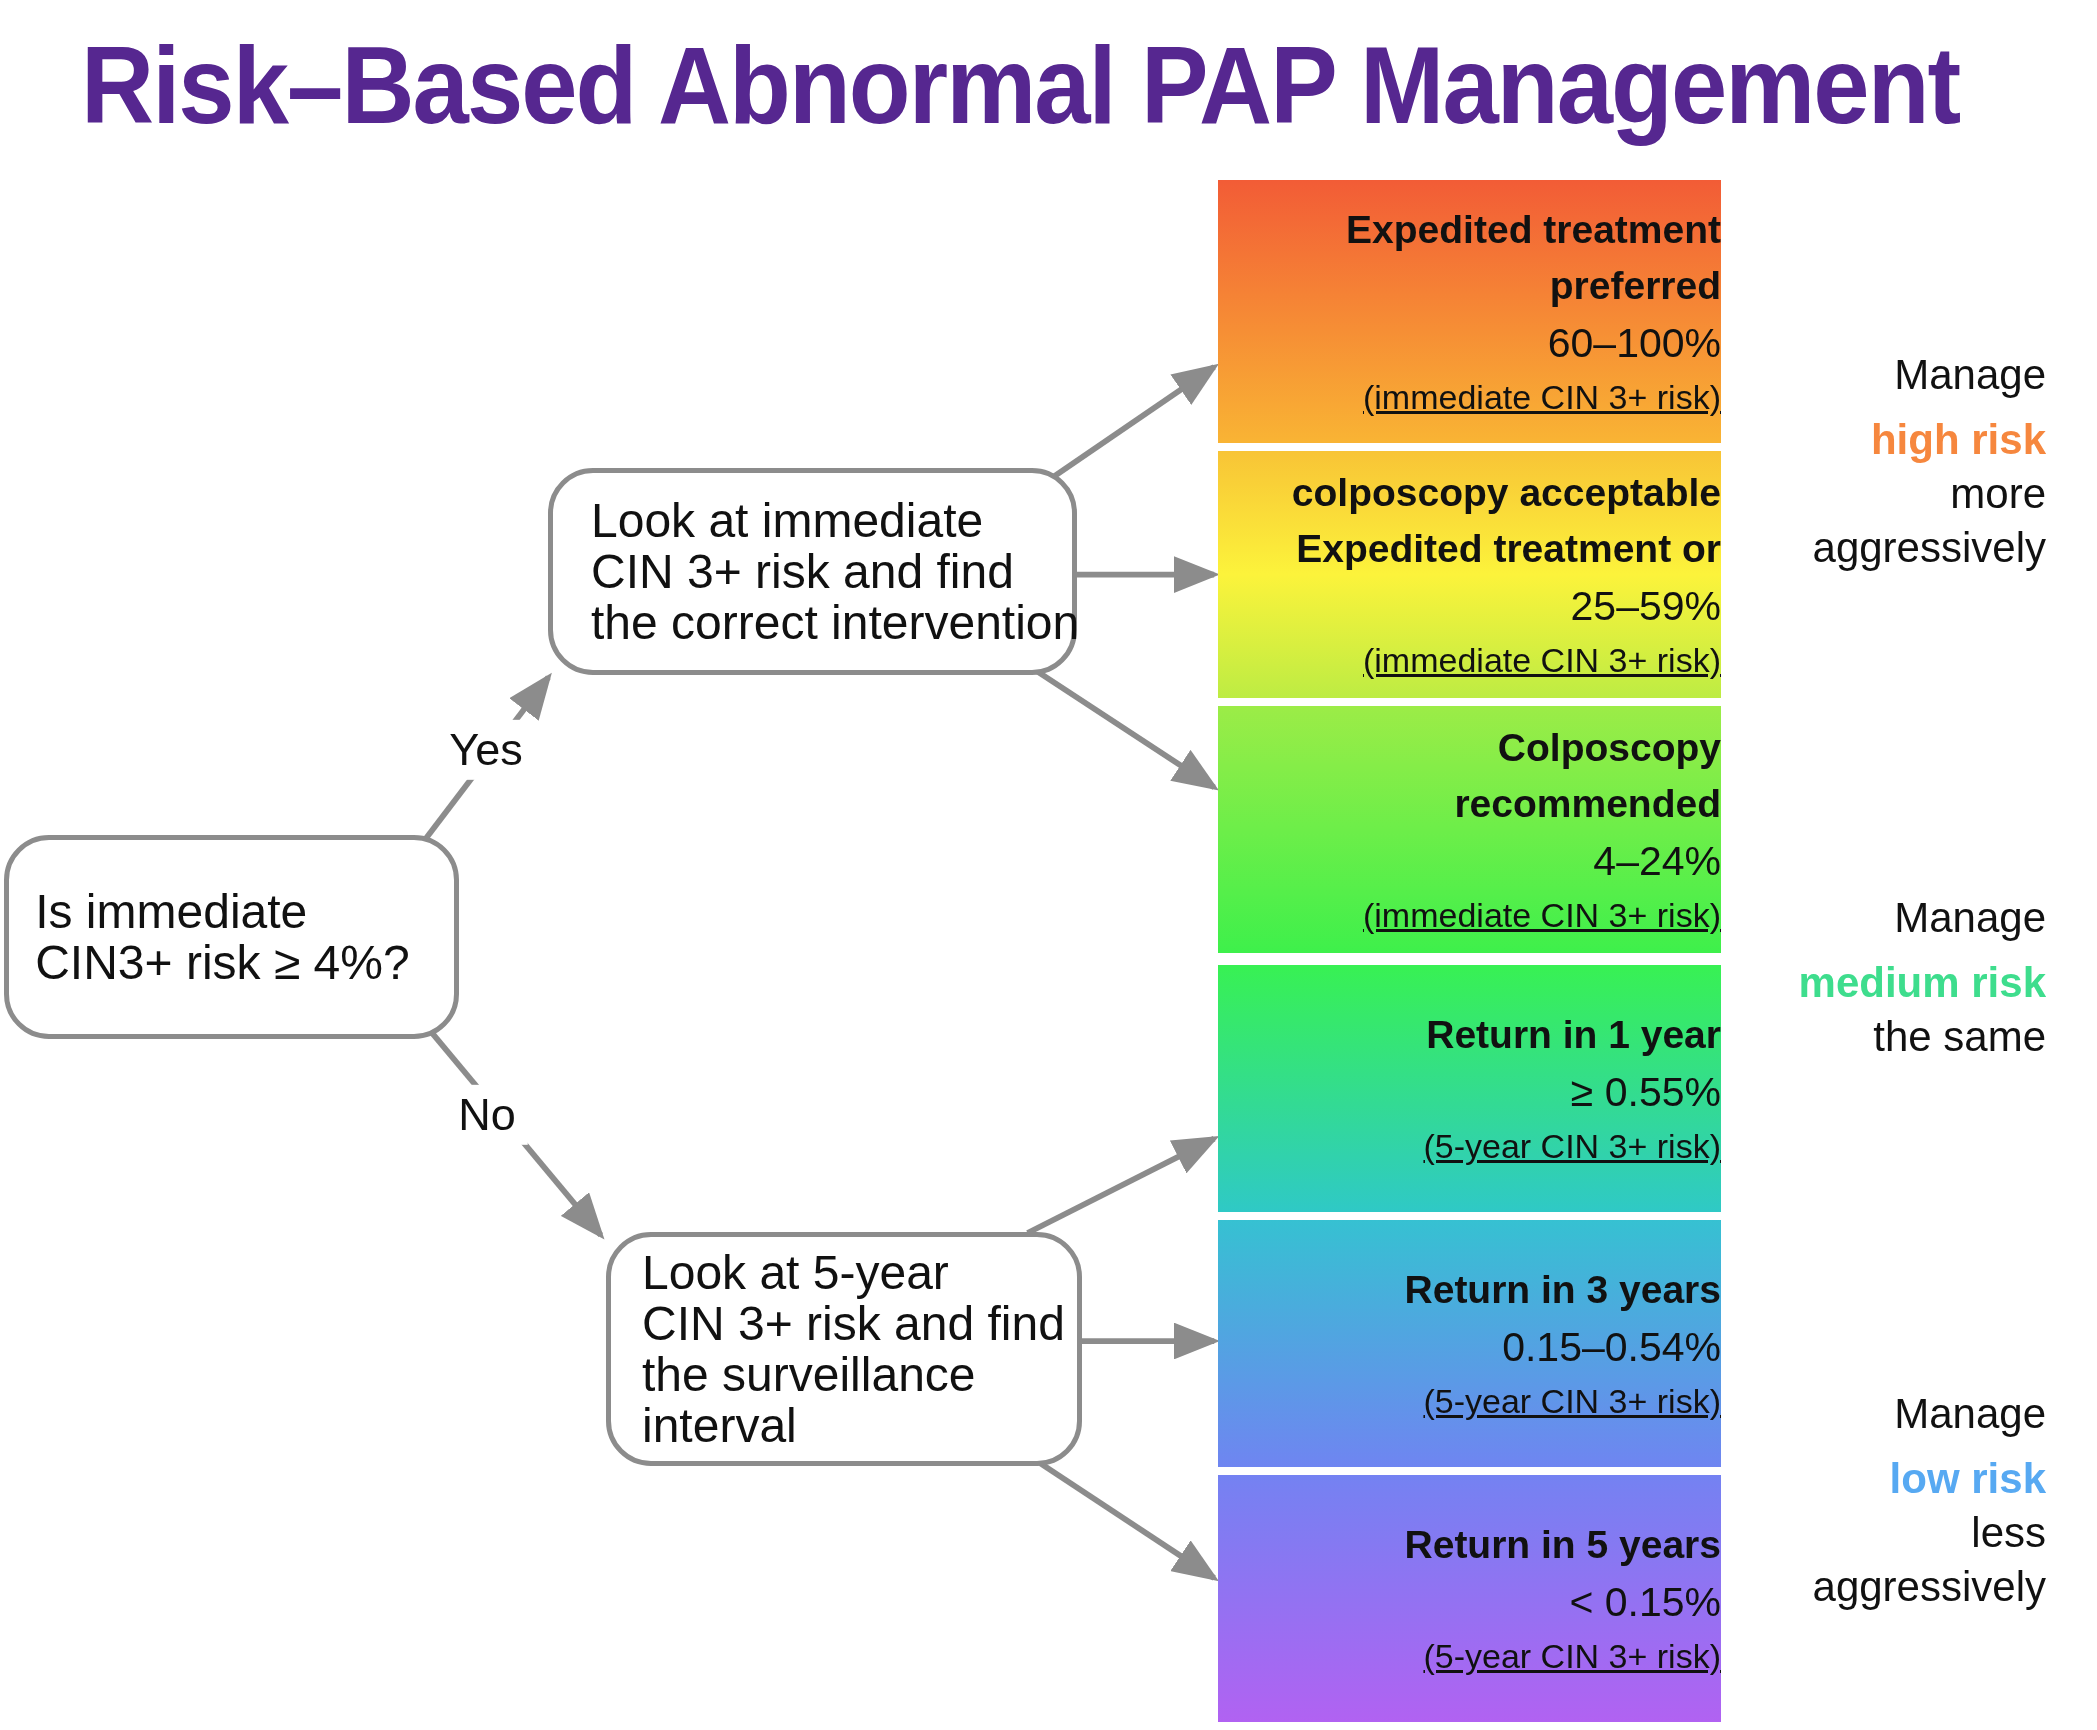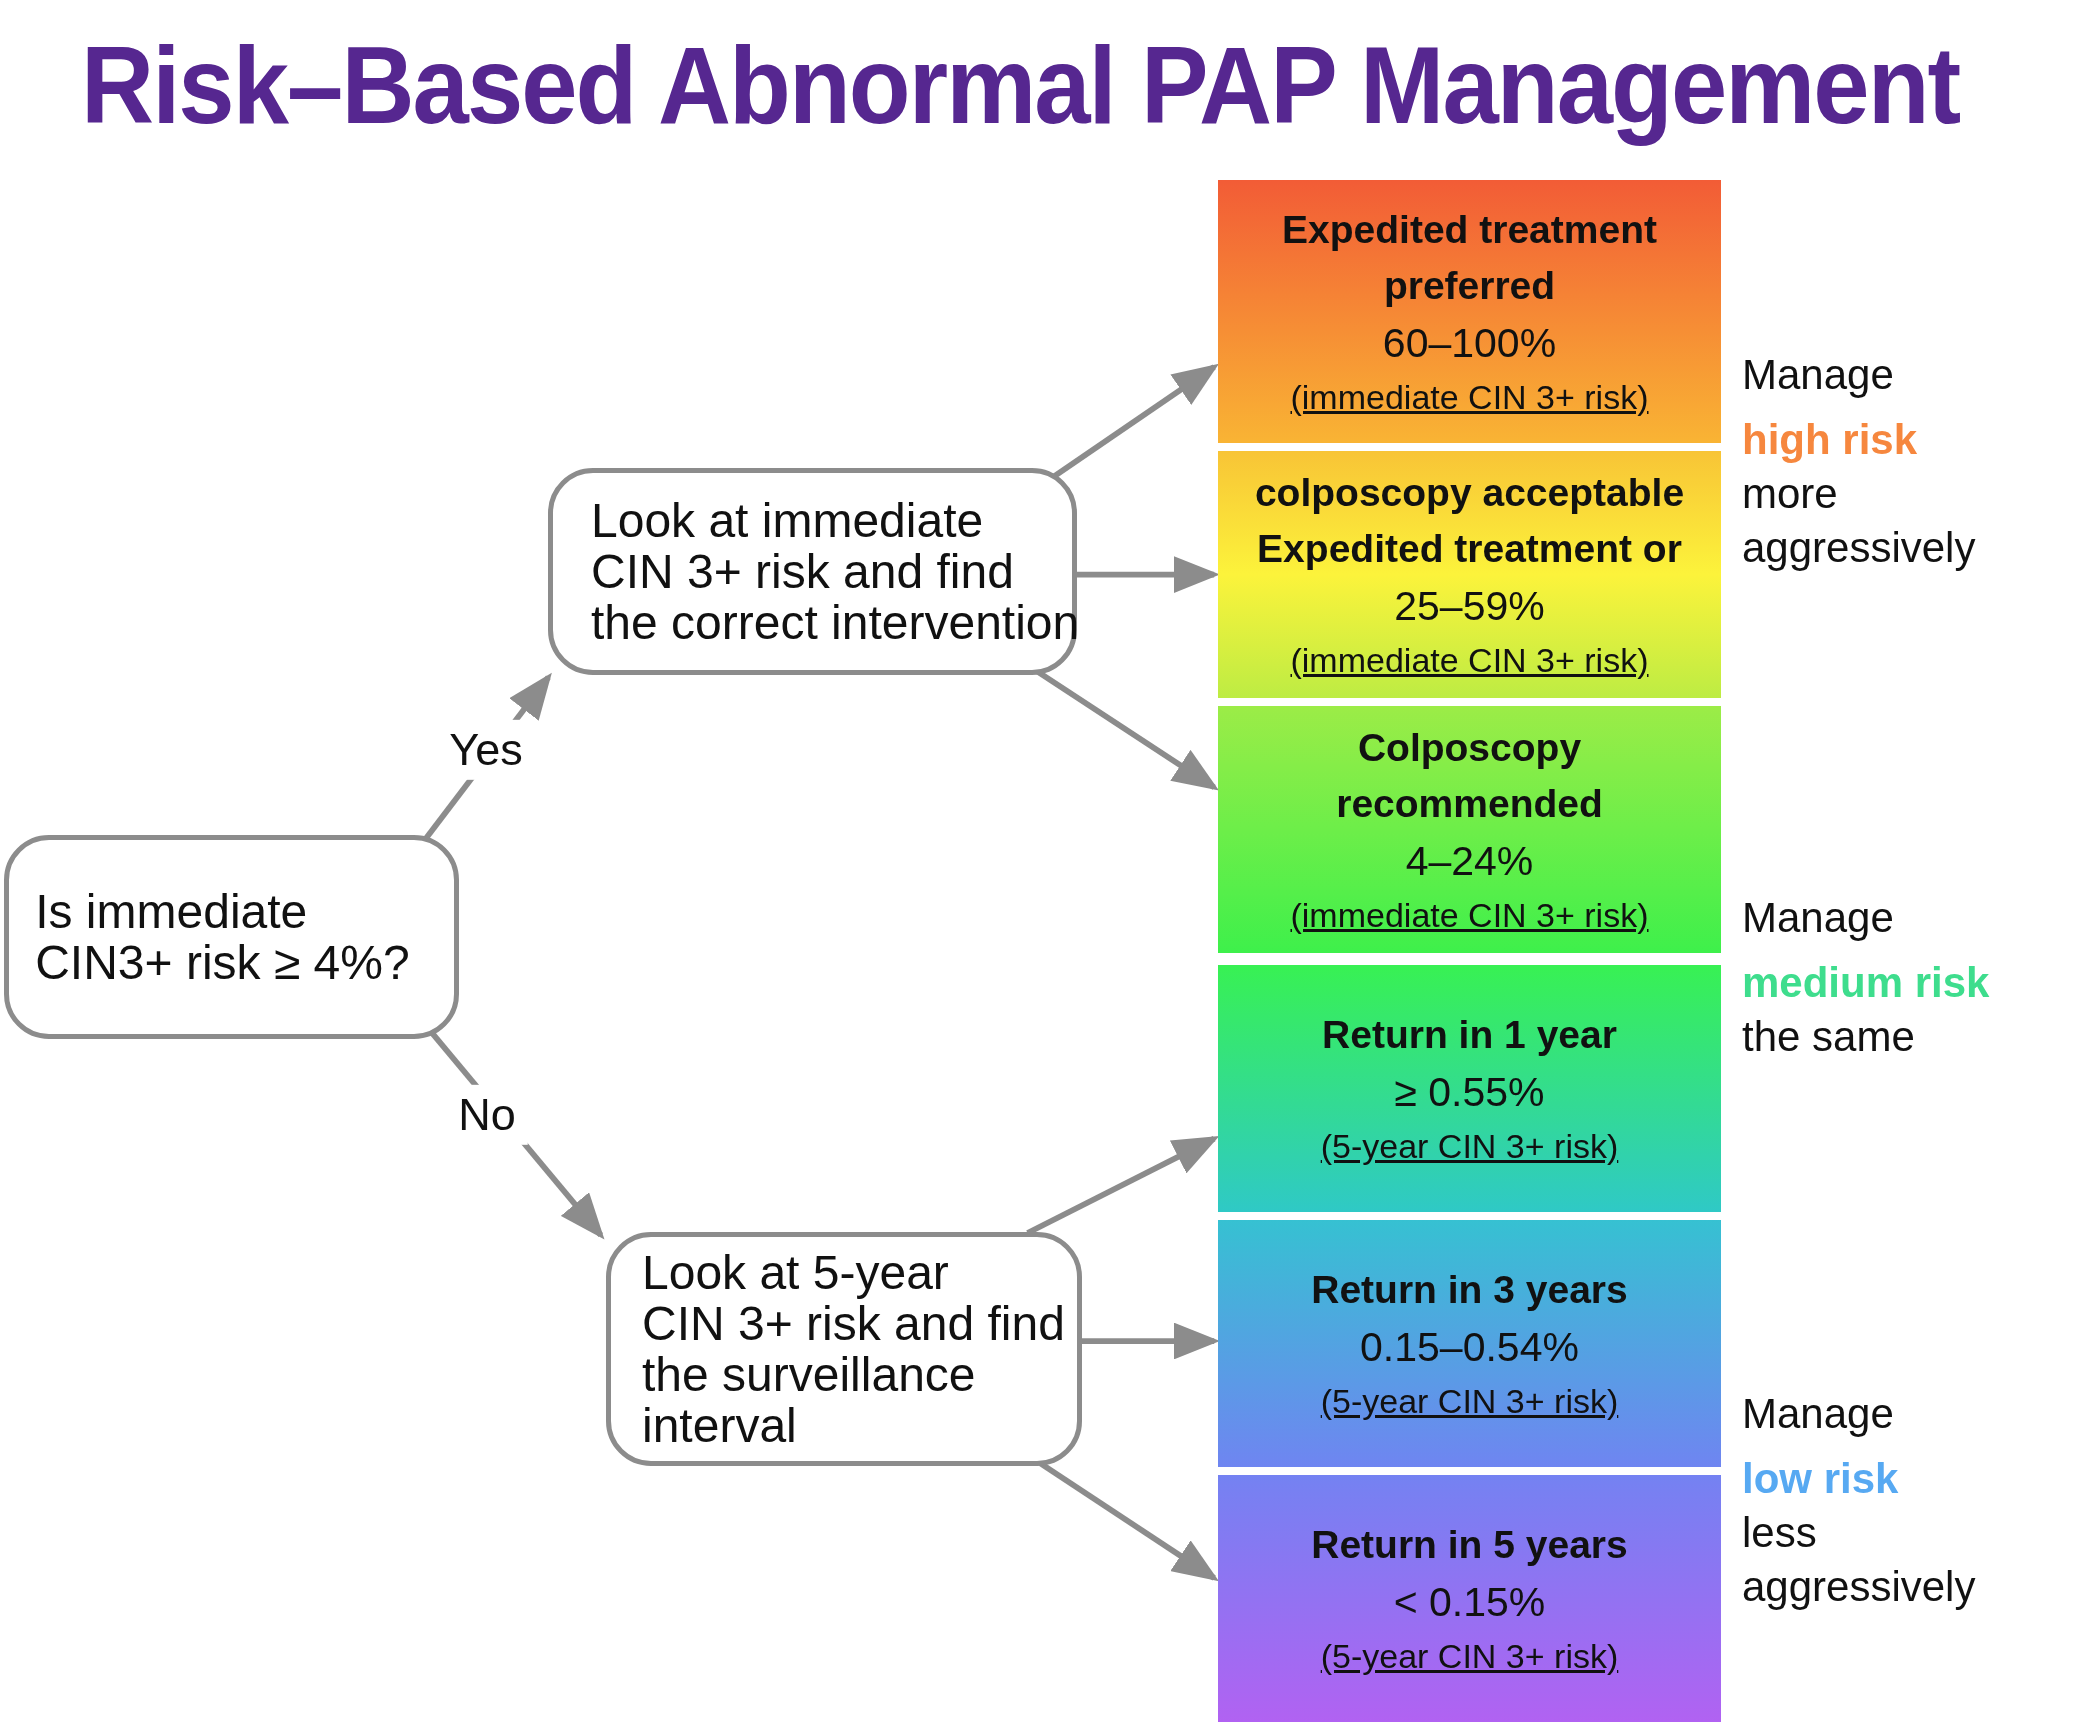--- a/index.html
+++ b/index.html
@@ -12,25 +12,25 @@
   .node{position:absolute;background:#ffffff;border:5.2px solid #8c8c8c;border-radius:45px;
         display:flex;flex-direction:column;justify-content:center;z-index:2;
         font-size:48px;line-height:51px;}
   .node .nline{white-space:nowrap;}
   .node-decision{left:4.2px;top:835px;width:419px;height:194px;padding-left:26px;}
   .node-immediate{left:548px;top:468px;width:481px;height:197px;padding-left:38px;}
   .node-fiveyear{left:598px;top:1232px;width:435px;height:224px;padding-left:31px;margin-left:8px;}
   .branch-label{position:absolute;transform:translate(-50%,-50%);background:#ffffff;
         padding:4.2px 11.5px;font-size:45px;z-index:3;}
   .outcome{position:absolute;left:1218px;width:503px;display:flex;flex-direction:column;
-        justify-content:center;align-items:center;text-align:center;z-index:2;}
+        justify-content:center;align-items:flex-end;text-align:center;z-index:2;}
   .outcome .ot{font-size:39px;font-weight:bold;line-height:56px;white-space:nowrap;}
   .outcome .orange-range{font-size:41px;line-height:59px;white-space:nowrap;}
   .outcome .ocap{font-size:34px;line-height:48px;white-space:nowrap;text-decoration:underline;}
-  .annotation{position:absolute;width:304px;text-align:left;font-size:42px;line-height:54px;z-index:2;}
+  .annotation{position:absolute;width:304px;text-align:right;font-size:42px;line-height:54px;z-index:2;}
   .annotation .phrase{font-weight:bold;margin-top:11px;}
   .ann-high{left:1742px;top:348px;}
   .ann-medium{left:1742px;top:891px;}
   .ann-low{left:1742px;top:1387px;}
 </style>
 </head>
 <body>
 
 <div class="canvas">
 

